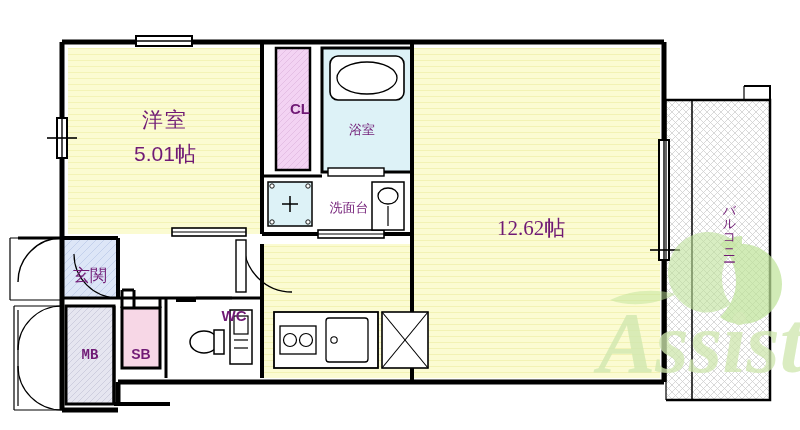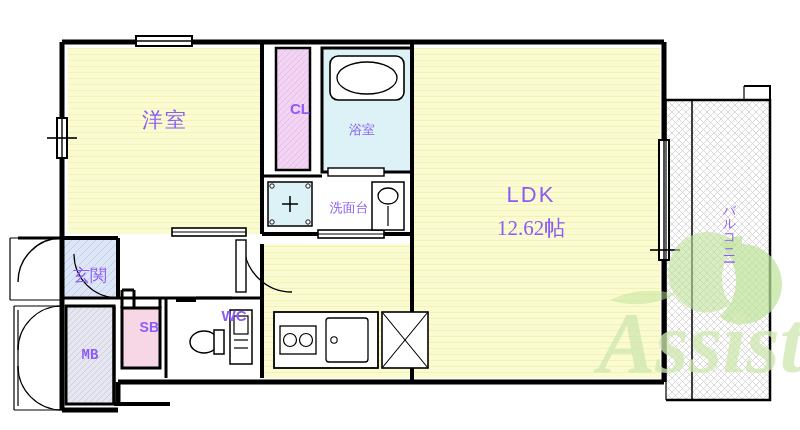--- a/index.html
+++ b/index.html
@@ -12,21 +12,21 @@
   }
   #plan {
     position: relative;
     width: 800px;
     height: 430px;
     background: #ffffff;
     overflow: hidden;
   }
   .lbl {
     position: absolute;
-    color: #8b5cf6;
+    color: #701a75;
     white-space: nowrap;
     line-height: 1.15;
     text-align: center;
     font-family: "Liberation Sans", sans-serif;
   }
   .lbl.vert {
     writing-mode: vertical-rl;
     text-orientation: upright;
     line-height: 1.0;
   }
@@ -234,33 +234,33 @@
     <g class="wm" opacity="0.85">
       <path d="M690 286 a46 46 0 0 1 46 -46 a46 46 0 0 0 -46 46 z" fill="none"></path>
       <path d="M742 244 c22 0 40 18 40 40 c0 22 -18 40 -40 40 c-8 0 -16 -2 -22 -7 c10 -10 16 -22 16 -36 c0 -14 -6 -27 -16 -37 c6 -5 14 -8 22 -8 z" fill="#bfe39a" opacity="0.85"></path>
       <path d="M700 312 c-18 -4 -32 -20 -32 -40 c0 -22 18 -40 40 -40 c12 0 22 5 30 13 c-10 8 -16 20 -16 33 c0 10 3 19 9 26 c-8 6 -19 10 -31 8 z" fill="#bfe39a" opacity="0.7"></path>
       <path d="M610 300 c20 -10 44 -12 66 -6 c-18 10 -44 14 -66 6 z" fill="#bfe39a" opacity="0.6"></path>
       <text x="598" y="372" font-family="'Liberation Serif', serif" font-size="86" font-style="italic" font-weight="bold" fill="#cfe7ae" opacity="0.9">Assist</text>
     </g>
   </svg>
 
   <div class="lbl" style="left:132px; top:108px; width:66px; font-size:21px; letter-spacing:2px;">洋室</div>
-
-  <div class="lbl" style="left:491px; top:182px; width:80px; font-size:22px; letter-spacing:2px;">LDK</div>
+  <div class="lbl" style="left:114px; top:142px; width:102px; font-size:21px;">5.01帖</div>
+
   <div class="lbl" style="left:471px; top:216px; width:120px; font-size:21px;font-family:Liberation Serif, serif;">12.62帖</div>
 
   <div class="lbl" style="left:276px; top:100px; width:34px; font-size:15px; font-weight:bold;text-align:right;">CL</div>
 
   <div class="lbl" style="left:336px; top:123px; width:52px; font-size:13px;">浴室</div>
 
   <div class="lbl" style="left:311px; top:201px; width:76px; font-size:13px;">洗面台</div>
 
   <div class="lbl" style="left:63px; top:266px; width:54px; font-size:17px;">玄関</div>
 
-  <div class="lbl" style="left:123px; top:319px; width:36px; font-size:14px; font-weight:bold;text-align:right;">SB</div>
+  <div class="lbl" style="left:123px; top:346px; width:36px; font-size:14px; font-weight:bold;">SB</div>
 
   <div class="lbl" style="left:176px; top:308px; width:36px; font-size:15px; font-weight:bold; line-height:1.05;margin-left:40px;">WC</div>
 
   <div class="lbl" style="left:67px; top:348px; width:46px; font-size:14px; font-weight:bold; line-height:1.1;font-family:Liberation Mono, monospace;">MB</div>
 
   <div class="lbl vert" style="left:723px; top:196px; font-size:13px;">バルコニー</div>
 
 </div>
 
 </body></html>

